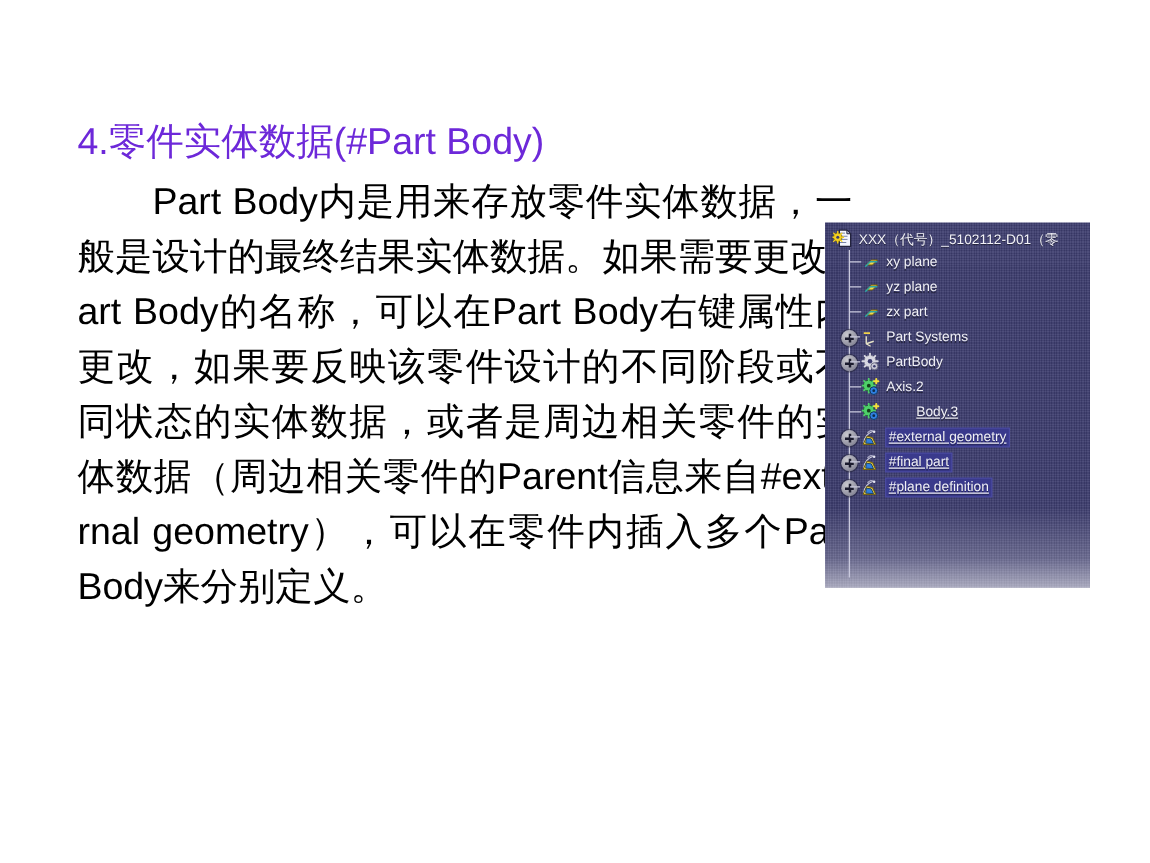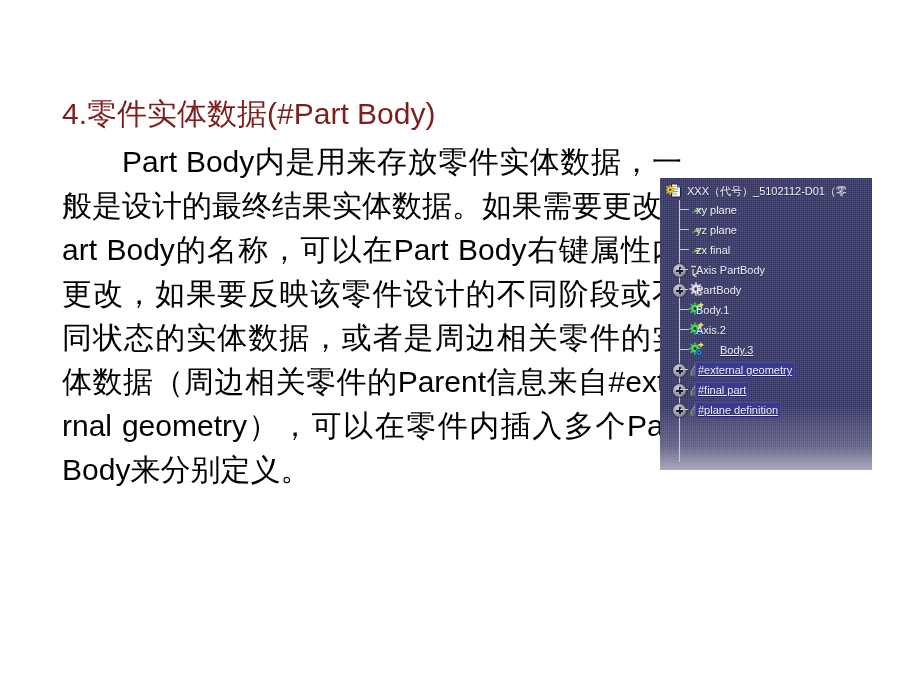--- a/index.html
+++ b/index.html
@@ -23,21 +23,21 @@
     width: 920px;
     height: 690px;
   }
 
   .heading-line {
     position: absolute;
     left: 62px;
     top: 96px;
     font-size: 30px;
     line-height: 36px;
-    color: #7f1d1d;
+    color: #6d28d9;
     white-space: nowrap;
     letter-spacing: 0px;
   }
 
   .body-block {
     position: absolute;
     left: 62px;
     top: 140px;
     width: 620px;
     font-size: 30px;
@@ -142,21 +142,21 @@
   .tree-row .ico {
     position: absolute;
     left: 29px;
     top: 2px;
     width: 16px;
     height: 16px;
   }
 
   .tree-row .label {
     position: absolute;
-    left: 36px;
+    left: 49px;
     top: 3px;
     font-size: 11px;
     color: #f0f0f6;
     line-height: 14px;
     text-shadow: 0 1px 0 rgba(0,0,0,0.4);
   }
   .tree-row.selected .label {
     background: #3a3a8c;
     box-shadow: 0 0 0 1px #4a4aa0;
     padding: 0 2px;
@@ -215,32 +215,32 @@
       <path d="M3.2 11.4 l4 -4 h5.6" stroke="#2ea6a6" stroke-width="1.2" fill="none"></path>
     </svg></span>
         <span class="label">yz plane</span>
       </div>
       <div class="tree-row">
         <span class="tick" style="left: 20px; width: 9px;"></span>
         <span class="ico"><svg width="16" height="16" viewBox="0 0 16 16">
       <path d="M4 10 l4 -4 h5 l-4 4 z" fill="#f3d44a" stroke="#6f5f0d" stroke-width="0.8"></path>
       <path d="M3.2 11.4 l4 -4 h5.6" stroke="#2ea6a6" stroke-width="1.2" fill="none"></path>
     </svg></span>
-        <span class="label">zx final</span>
+        <span class="label">zx part</span>
       </div>
       <div class="tree-row">
         <span class="plus"></span>
         <span class="tick"></span>
         <span class="ico"><svg width="16" height="16" viewBox="0 0 16 16">
       <path d="M4 13 v-6" stroke="#e8e4c8" stroke-width="1.1" fill="none"></path>
       <path d="M4 13 l6 -2" stroke="#e8e4c8" stroke-width="1.1" fill="none"></path>
       <path d="M4 13 l3.5 2" stroke="#e8e4c8" stroke-width="1.1" fill="none"></path>
       <path d="M2 4.5 h5" stroke="#f3d44a" stroke-width="1.3"></path>
     </svg></span>
-        <span class="label">Axis PartBody</span>
+        <span class="label">Part Systems</span>
       </div>
       <div class="tree-row">
         <span class="plus"></span>
         <span class="tick"></span>
         <span class="ico"><svg width="16" height="16" viewBox="0 0 16 16">
       <circle cx="7" cy="7" r="4.8" fill="#d8d8e2" stroke="#7b7b90" stroke-width="0.8"></circle>
       <circle cx="7" cy="7" r="1.8" fill="#3c3c6e"></circle>
       <g stroke="#d8d8e2" stroke-width="1.5" stroke-linecap="round">
         <path d="M7 0.8 v1.6 M7 11.6 v1.6 M0.8 7 h1.6 M11.6 7 h1.6"></path>
         <path d="M2.7 2.7 l1.1 1.1 M10.2 10.2 l1.1 1.1 M11.3 2.7 l-1.1 1.1 M3.8 10.2 l-1.1 1.1"></path>
@@ -256,50 +256,35 @@
       <circle cx="6" cy="6.5" r="4.3" fill="#4fd06a" stroke="#1d6b2c" stroke-width="0.8"></circle>
       <circle cx="6" cy="6.5" r="1.5" fill="#143f1b"></circle>
       <g stroke="#4fd06a" stroke-width="1.4" stroke-linecap="round">
         <path d="M6 0.9 v1.4 M6 10.7 v1.4 M0.9 6.5 h1.4 M9.7 6.5 h1.4"></path>
         <path d="M2.2 2.7 l1 1 M8.8 9.3 l1 1 M9.8 2.7 l-1 1 M3.2 9.3 l-1 1"></path>
       </g>
       <circle cx="10" cy="10.5" r="3.1" fill="#2f7fe0" stroke="#12395f" stroke-width="0.8"></circle>
       <circle cx="10" cy="10.5" r="1.1" fill="#0d2d4d"></circle>
       <path d="M12 1.2 v3.4 M10.3 2.9 h3.4" stroke="#f5e03a" stroke-width="1.6" stroke-linecap="round"></path>
     </svg></span>
-        <span class="label">Body.1</span>
-      </div>
-      <div class="tree-row">
+        <span class="label">Axis.2</span>
+      </div>
+      <div class="tree-row inwork">
         <span class="tick" style="left: 20px; width: 9px;"></span>
         <span class="ico"><svg width="16" height="16" viewBox="0 0 16 16">
       <circle cx="6" cy="6.5" r="4.3" fill="#4fd06a" stroke="#1d6b2c" stroke-width="0.8"></circle>
       <circle cx="6" cy="6.5" r="1.5" fill="#143f1b"></circle>
       <g stroke="#4fd06a" stroke-width="1.4" stroke-linecap="round">
         <path d="M6 0.9 v1.4 M6 10.7 v1.4 M0.9 6.5 h1.4 M9.7 6.5 h1.4"></path>
         <path d="M2.2 2.7 l1 1 M8.8 9.3 l1 1 M9.8 2.7 l-1 1 M3.2 9.3 l-1 1"></path>
       </g>
       <circle cx="10" cy="10.5" r="3.1" fill="#2f7fe0" stroke="#12395f" stroke-width="0.8"></circle>
       <circle cx="10" cy="10.5" r="1.1" fill="#0d2d4d"></circle>
       <path d="M12 1.2 v3.4 M10.3 2.9 h3.4" stroke="#f5e03a" stroke-width="1.6" stroke-linecap="round"></path>
     </svg></span>
-        <span class="label">Axis.2</span>
-      </div>
-      <div class="tree-row inwork">
-        <span class="tick" style="left: 20px; width: 9px;"></span>
-        <span class="ico"><svg width="16" height="16" viewBox="0 0 16 16">
-      <circle cx="6" cy="6.5" r="4.3" fill="#4fd06a" stroke="#1d6b2c" stroke-width="0.8"></circle>
-      <circle cx="6" cy="6.5" r="1.5" fill="#143f1b"></circle>
-      <g stroke="#4fd06a" stroke-width="1.4" stroke-linecap="round">
-        <path d="M6 0.9 v1.4 M6 10.7 v1.4 M0.9 6.5 h1.4 M9.7 6.5 h1.4"></path>
-        <path d="M2.2 2.7 l1 1 M8.8 9.3 l1 1 M9.8 2.7 l-1 1 M3.2 9.3 l-1 1"></path>
-      </g>
-      <circle cx="10" cy="10.5" r="3.1" fill="#2f7fe0" stroke="#12395f" stroke-width="0.8"></circle>
-      <circle cx="10" cy="10.5" r="1.1" fill="#0d2d4d"></circle>
-      <path d="M12 1.2 v3.4 M10.3 2.9 h3.4" stroke="#f5e03a" stroke-width="1.6" stroke-linecap="round"></path>
-    </svg></span>
         <span class="label">Body.3</span>
       </div>
       <div class="tree-row selected">
         <span class="plus"></span>
         <span class="tick"></span>
         <span class="ico"><svg width="16" height="16" viewBox="0 0 16 16">
       <path d="M2 12.5 c0.5 -5 3 -8 7.5 -9.5" stroke="#cfcfe0" stroke-width="1" fill="none"></path>
       <path d="M1.5 13.5 l3 -6.5 l4.5 1 l2.5 5.5 z" fill="#f3d44a" stroke="#6f5f0d" stroke-width="0.8"></path>
       <path d="M4 8.5 l4 0.6 l1.8 3.8 l-6.2 -0.4 z" fill="#2f7fe0" stroke="#12395f" stroke-width="0.7"></path>
       <path d="M5 4.5 c1.5 -2.2 3.5 -2.6 5 -1.2" stroke="#a8a8c4" stroke-width="1" fill="none"></path>

